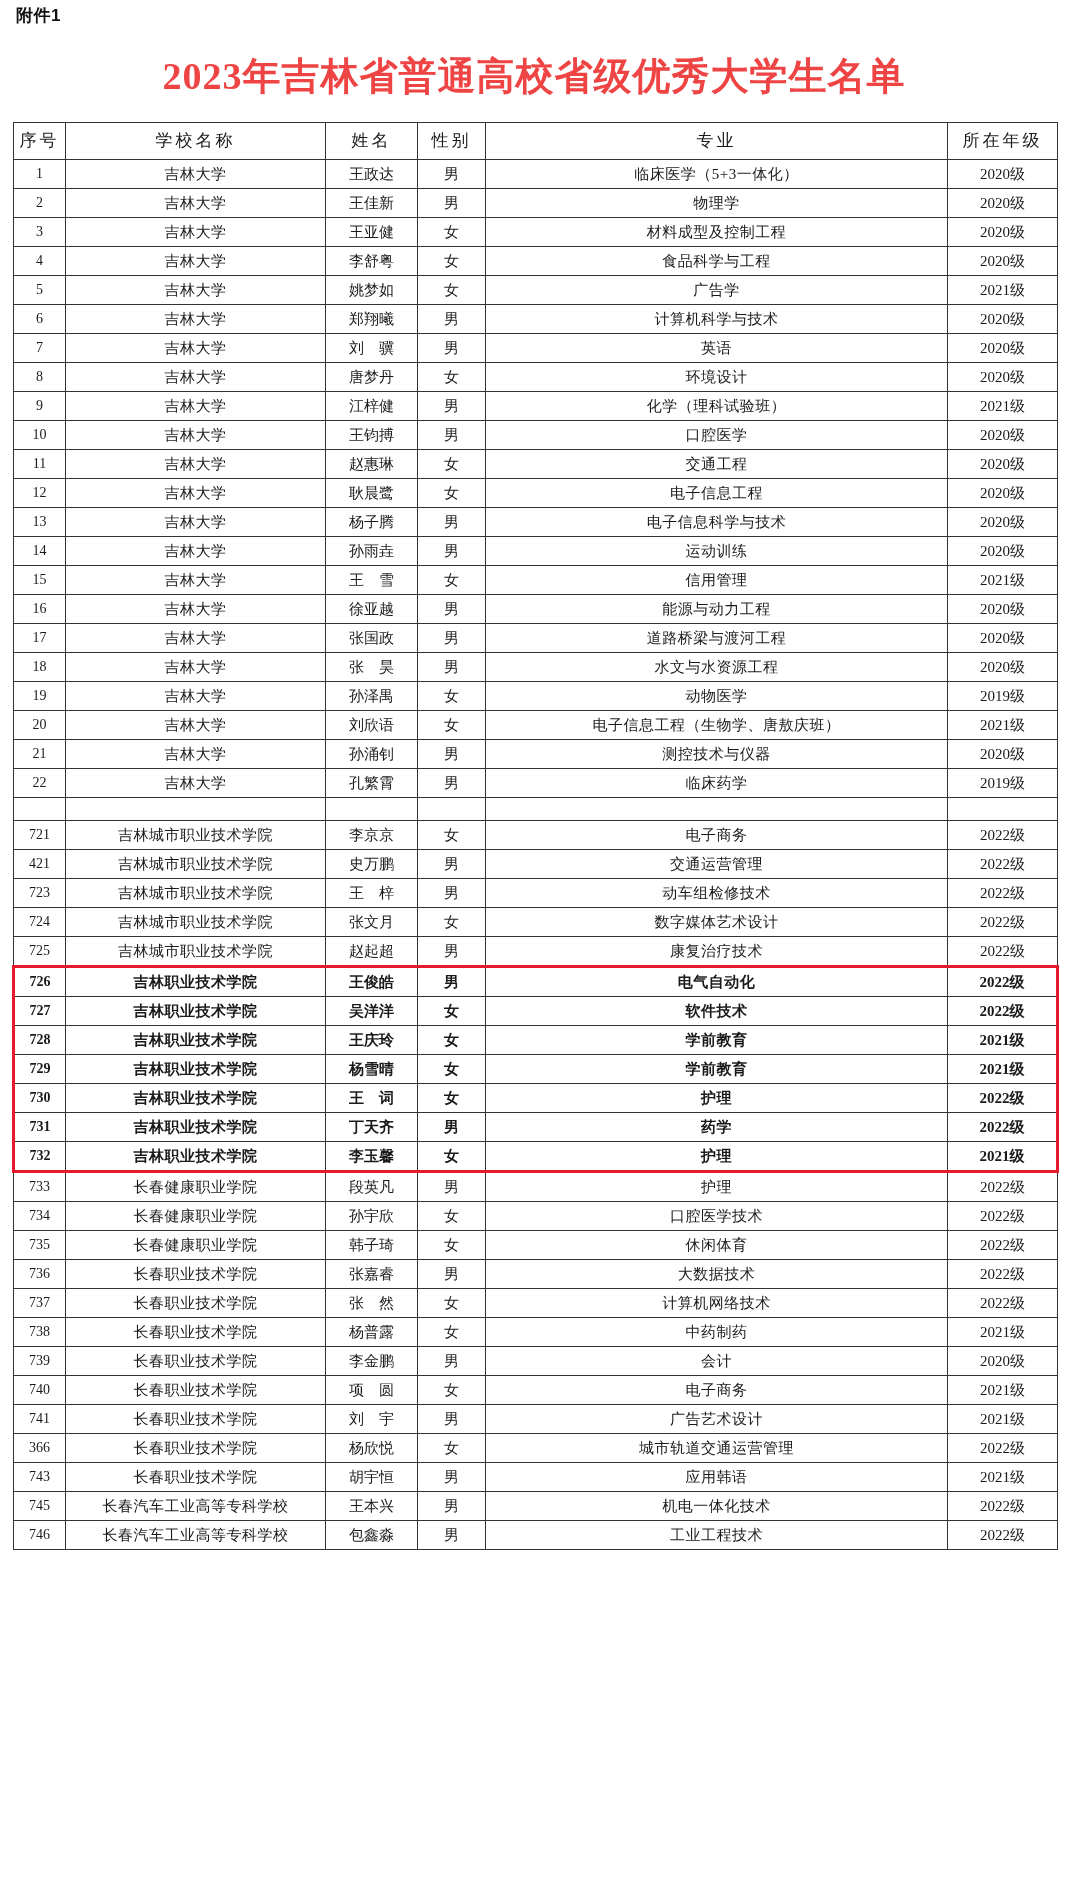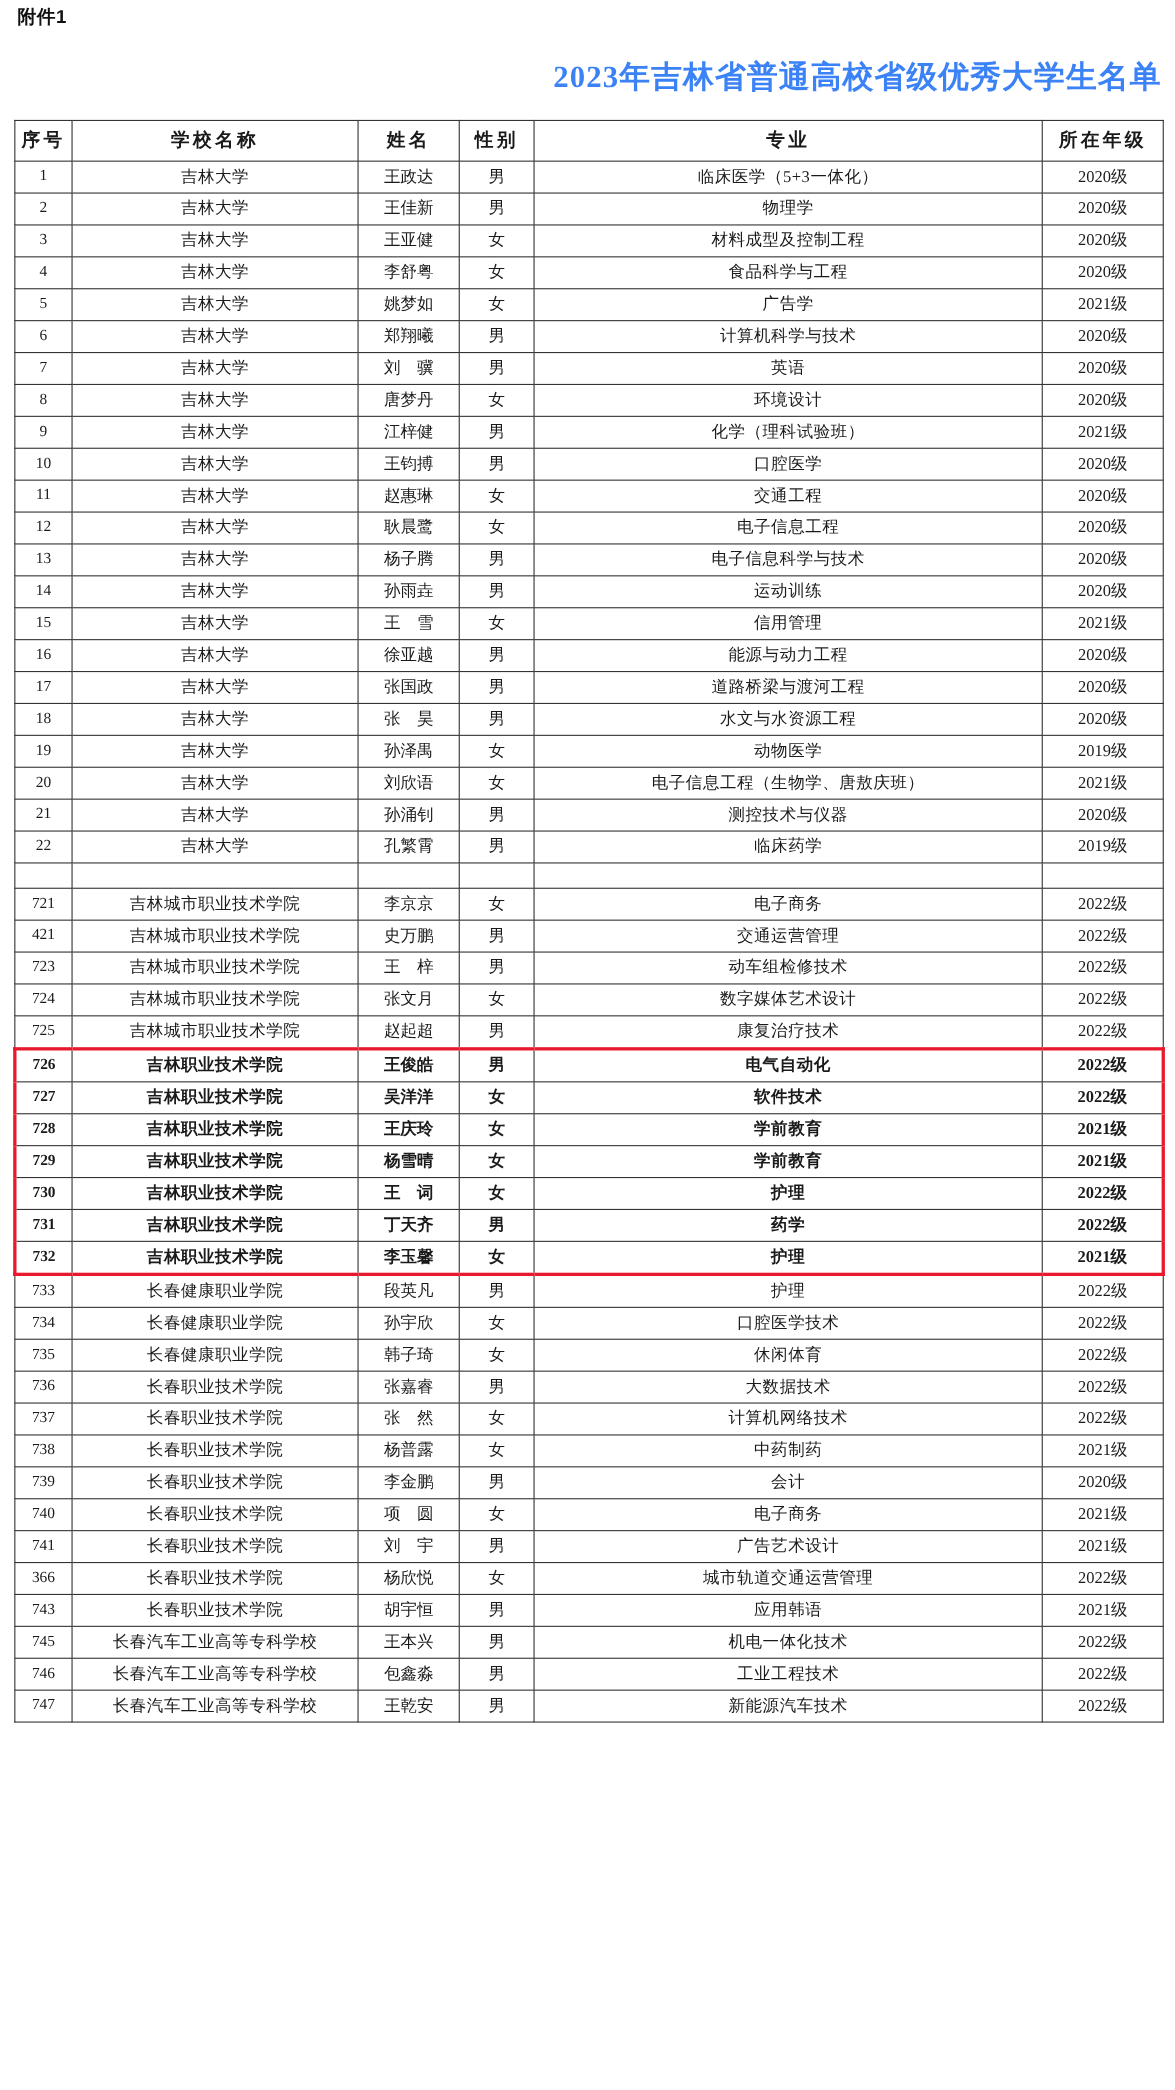--- a/index.html
+++ b/index.html
@@ -23,27 +23,27 @@
   }
   .attach-label {
     font-family: "Liberation Sans", sans-serif;
     font-size: 17px;
     font-weight: bold;
     color: #111;
     padding: 4px 0 2px 4px;
     letter-spacing: 0.5px;
   }
   .doc-title {
-    text-align: right;
+    text-align: center;
     font-family: "Liberation Serif", serif;
-    font-size: 28px;
+    font-size: 38px;
     font-weight: bold;
     letter-spacing: 1px;
     padding: 22px 0 20px 0;
-    color: #3b82f6;
+    color: #ef4444;
   }
   table.roster {
     border-collapse: collapse;
     width: 1044px;
     table-layout: fixed;
     font-size: 15px;
   }
   table.roster col.c-idx   { width: 52px; }
   table.roster col.c-school{ width: 260px; }
   table.roster col.c-name  { width: 92px; }
@@ -55,21 +55,21 @@
     border: 1px solid #333;
     text-align: center;
     vertical-align: middle;
     height: 28px;
     line-height: 28px;
     padding: 0 2px;
     white-space: nowrap;
     overflow: hidden;
   }
   table.roster thead th {
-    font-weight: bold;
+    font-weight: normal;
     font-size: 17px;
     height: 36px;
     line-height: 36px;
     letter-spacing: 3px;
   }
   table.roster td.idx { font-size: 14px; }
   table.roster td.school,
   table.roster td.major { letter-spacing: 0.5px; }
 
   
@@ -498,24 +498,16 @@
           <td class="grade">2022级</td>
         </tr>
         <tr>
           <td class="idx">746</td>
           <td class="school">长春汽车工业高等专科学校</td>
           <td class="name">包鑫淼</td>
           <td class="gender">男</td>
           <td class="major">工业工程技术</td>
           <td class="grade">2022级</td>
         </tr>
-        <tr>
-          <td class="idx">747</td>
-          <td class="school">长春汽车工业高等专科学校</td>
-          <td class="name">王乾安</td>
-          <td class="gender">男</td>
-          <td class="major">新能源汽车技术</td>
-          <td class="grade">2022级</td>
-        </tr>
       </tbody>
   </table>
 
 </div>
 
 </body></html>

